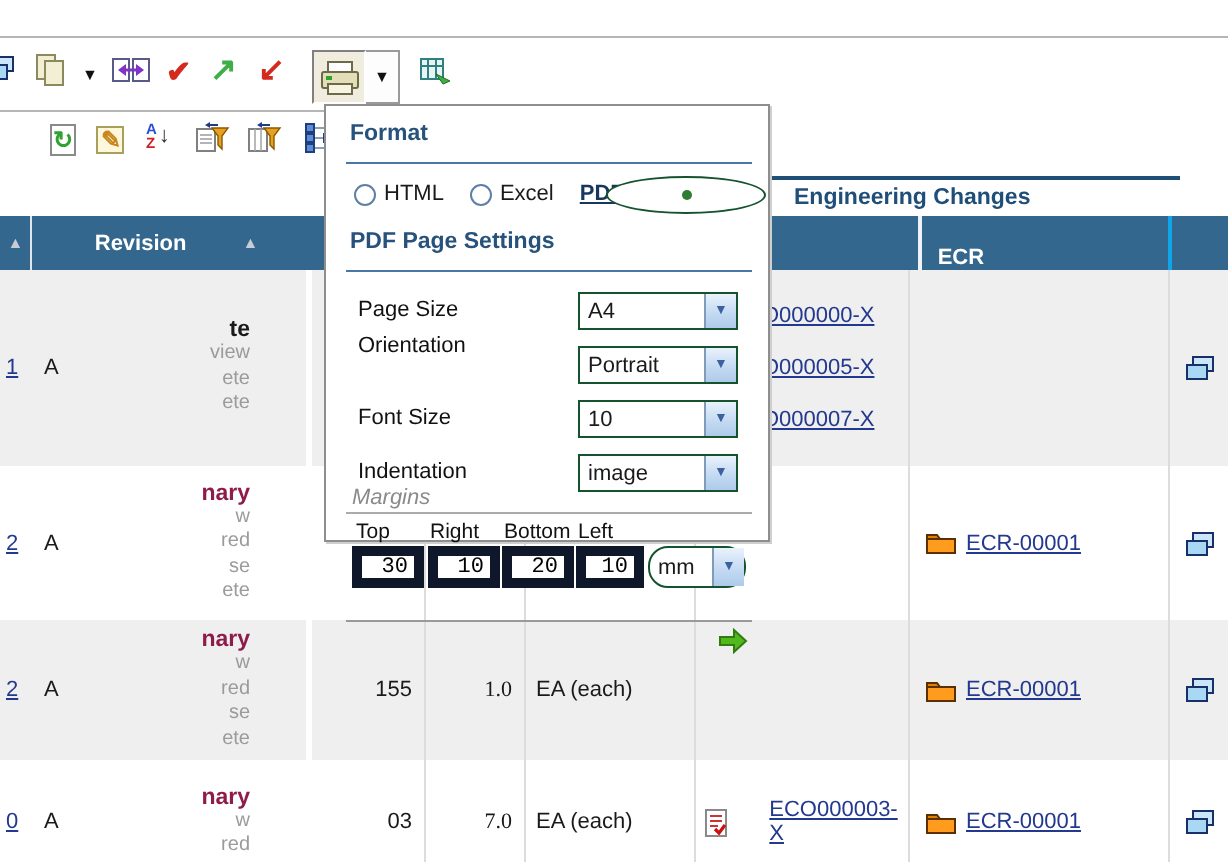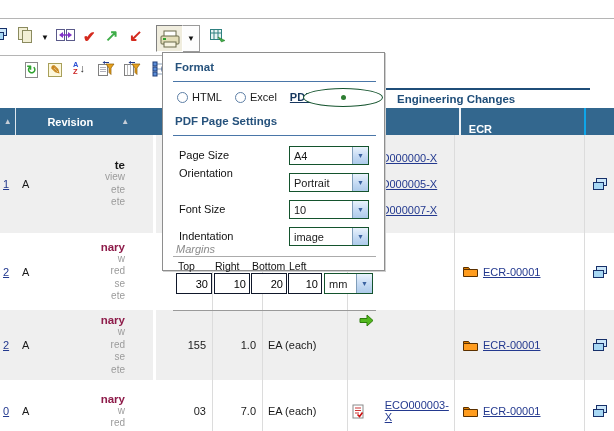--- a/index.html
+++ b/index.html
@@ -19,21 +19,21 @@
   .dn { font-size:11px; color:#333; margin-left:1px; }
   .ov { position:absolute; font-weight:bold; }
 
   
   .thead { position:absolute; top:108px; left:0; width:614px; height:27px; display:flex; background:#33678E; color:#fff; font-weight:bold; z-index:2; }
   .thead > div { display:flex; align-items:center; }
   .sortmark { font-size:8px; color:#C7CDD6; }
   .c1 { width:17px; }
   .c2 { width:139px; }
   .c3 { width:57px; }
-  .c4 { width:50px; }
+  .c4 { width:50px;font-family:Liberation Serif, serif; }
   .c5 { width:85px; }
   .c6 { width:107px; }
   .c7 { width:130px; }
   .c8 { width:29px; }
   .thead .c1 { justify-content:center; border-right:1px solid #DFE7EE; }
   .thead .c2 { padding-left:8px; border-right:3px solid #EFF3F7;margin-left:23px; }
   .thead .c2 .sortmark { margin-left:28px; }
   .thead .c3 { padding-left:2px; }
   .thead .c6 { border-right:2px solid #EFF3F7; }
   .thead .c7 { padding-left:8px; border-right:2px solid #0ea5e9;align-items:flex-end; }
@@ -73,21 +73,21 @@
   .radio.sel::after { content:""; width:5px; height:5px; border-radius:50%; background:#2E7D32; }
   .ropt { display:flex; align-items:center; margin-right:13px; cursor:pointer; }
   .pdf-lbl { font-weight:bold; text-decoration:underline; color:#17375E; }
   .f-label { position:absolute; left:16px; font-size:11px; color:#111; }
   .sel { position:absolute; left:126px; width:80px; height:19px; border:1px solid #14532d; background:#fff; display:flex; cursor:pointer; }
   .sel .val { flex:1; padding:3px 0 0 4px; font-size:11px; overflow:hidden; white-space:nowrap; }
   .sel .btn { width:16px; background:linear-gradient(#E9F2FC,#C2D8F2 60%,#AECBEA); border-left:1px solid #7F9DB9; display:flex; align-items:center; justify-content:center; color:#3A62A0; font-size:7px; }
   .m-legend { position:absolute; left:13px; top:190px; font-style:italic; color:#8A8A8A; }
   .m-line { position:absolute; left:10px; top:203px; width:203px; height:1px; background:#ABABAB; }
   .m-lab { position:absolute; top:207px; font-size:10.5px; color:#111; }
-  .minp { position:absolute; top:220px; height:21px; width:36px; border:1px solid #0f172a; text-align:right; padding-right:3px; font-size:11px; font-family:Liberation Sans, sans-serif; }
+  .minp { position:absolute; top:220px; height:21px; width:36px; border:5px solid #0f172a; text-align:right; padding-right:3px; font-size:11px; font-family:Liberation Mono, monospace; }
   .b-line { position:absolute; left:10px; top:257px; width:203px; height:1px; background:#9a9a9a; }
   .go-btn { position:absolute; right:10px; top:261px; cursor:pointer; }
 </style>
 </head>
 <body>
 
 <div class="screen">
 
   <div class="tb-line l1"></div>
   <div class="tb-line l2"></div>
@@ -409,21 +409,21 @@
 
     <span class="m-lab" style="left:15px;">Top</span>
     <span class="m-lab" style="left:52px;">Right</span>
     <span class="m-lab" style="left:89px;">Bottom</span>
     <span class="m-lab" style="left:126px;">Left</span>
 
     <input class="minp" style="left: 13px;" value="30">
     <input class="minp" style="left: 51px;" value="10">
     <input class="minp" style="left: 88px;" value="20">
     <input class="minp" style="left: 125px; width: 34px;" value="10">
-    <div class="sel" style="left:161px; top:220px; width:49px; height:21px;">
+    <div class="sel" style="left:161px; top:220px; width:49px; height:21px;border-radius:10px;">
       <span class="val" style="padding-top:4px;">mm</span>
       <span class="btn">▼</span>
     </div>
 
     <div class="b-line"></div>
     <div class="go-btn">
       <svg width="15" height="13">
           <polygon points="1,4.5 8,4.5 8,1 14,6.5 8,12 8,8.5 1,8.5" fill="#52B81E" stroke="#2F7D0D"></polygon>
         </svg>
     </div>

